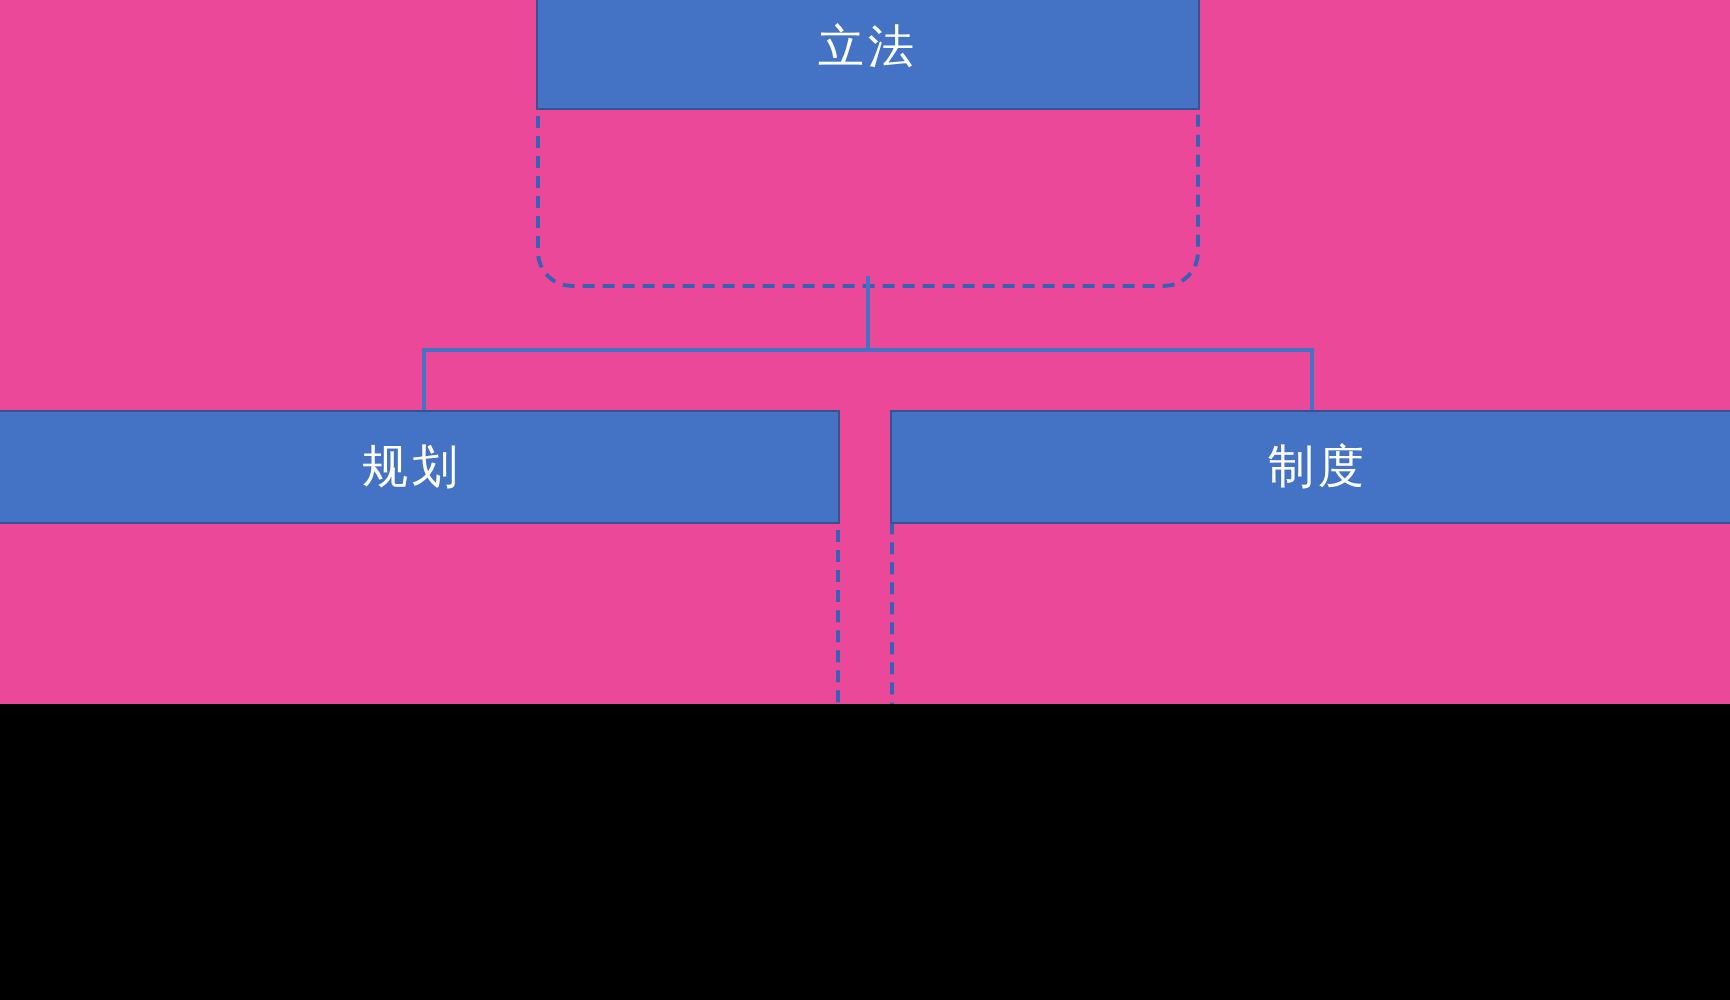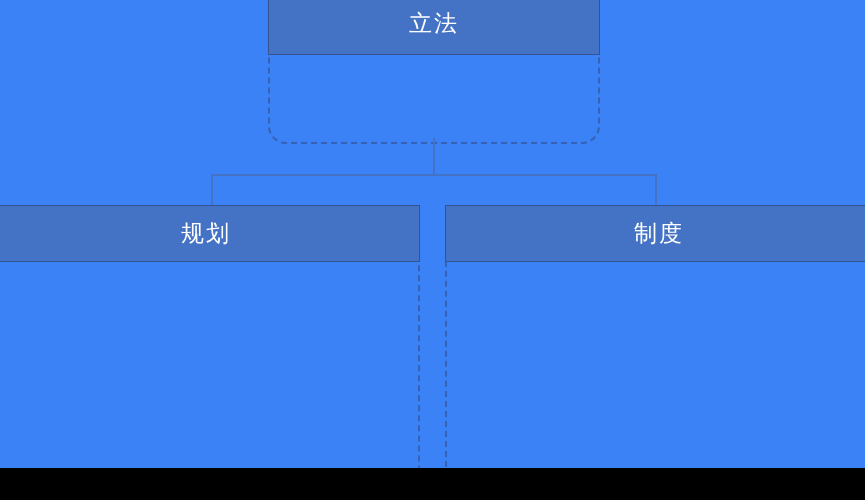--- a/index.html
+++ b/index.html
@@ -3,22 +3,22 @@
 <meta charset="utf-8">
 <style>
   html, body {
     margin: 0;
     padding: 0;
     background: #000000;
   }
   #canvas {
     position: relative;
     width: 865px;
-    height: 468px;
-    background: #3b82f6;
+    height: 352px;
+    background: #ec4899;
     overflow: hidden;
     font-family: "Liberation Sans", "DejaVu Sans", sans-serif;
   }
 
   
   .node {
     position: absolute;
     box-sizing: border-box;
     background: transparent;
   }

